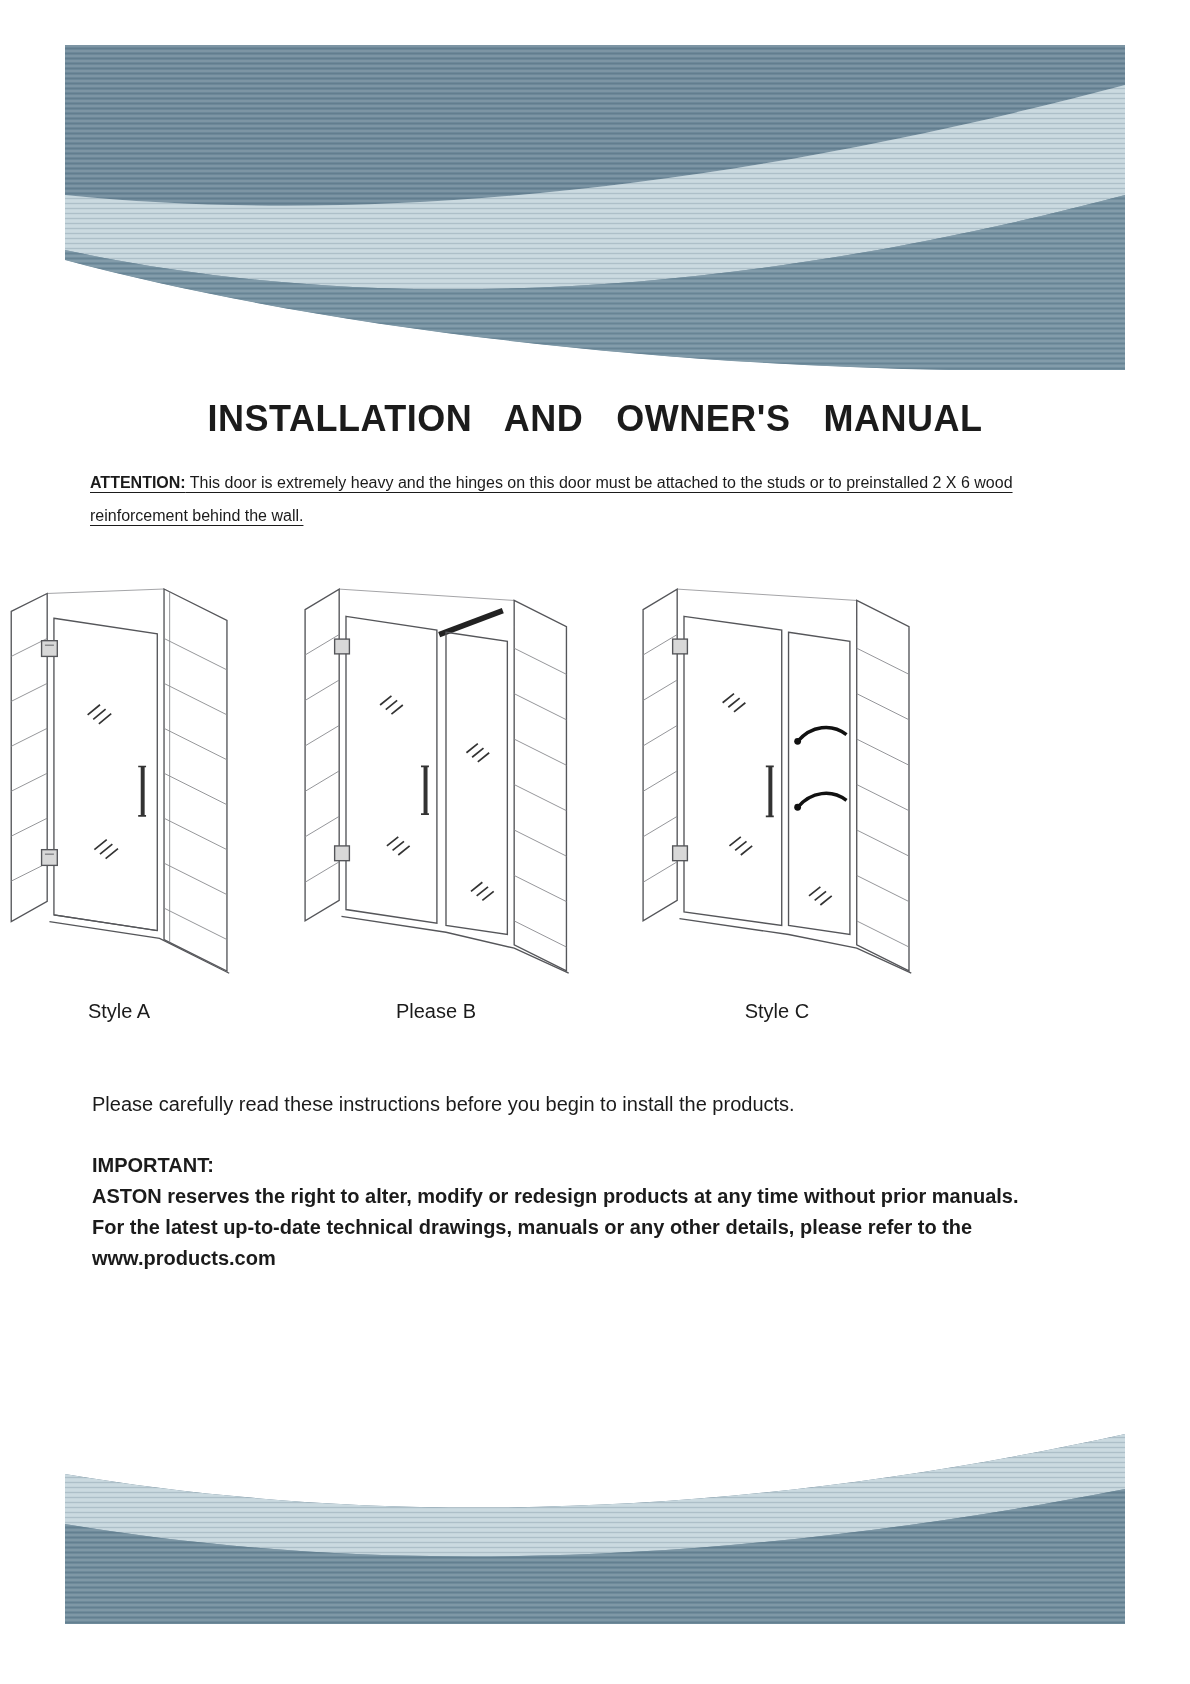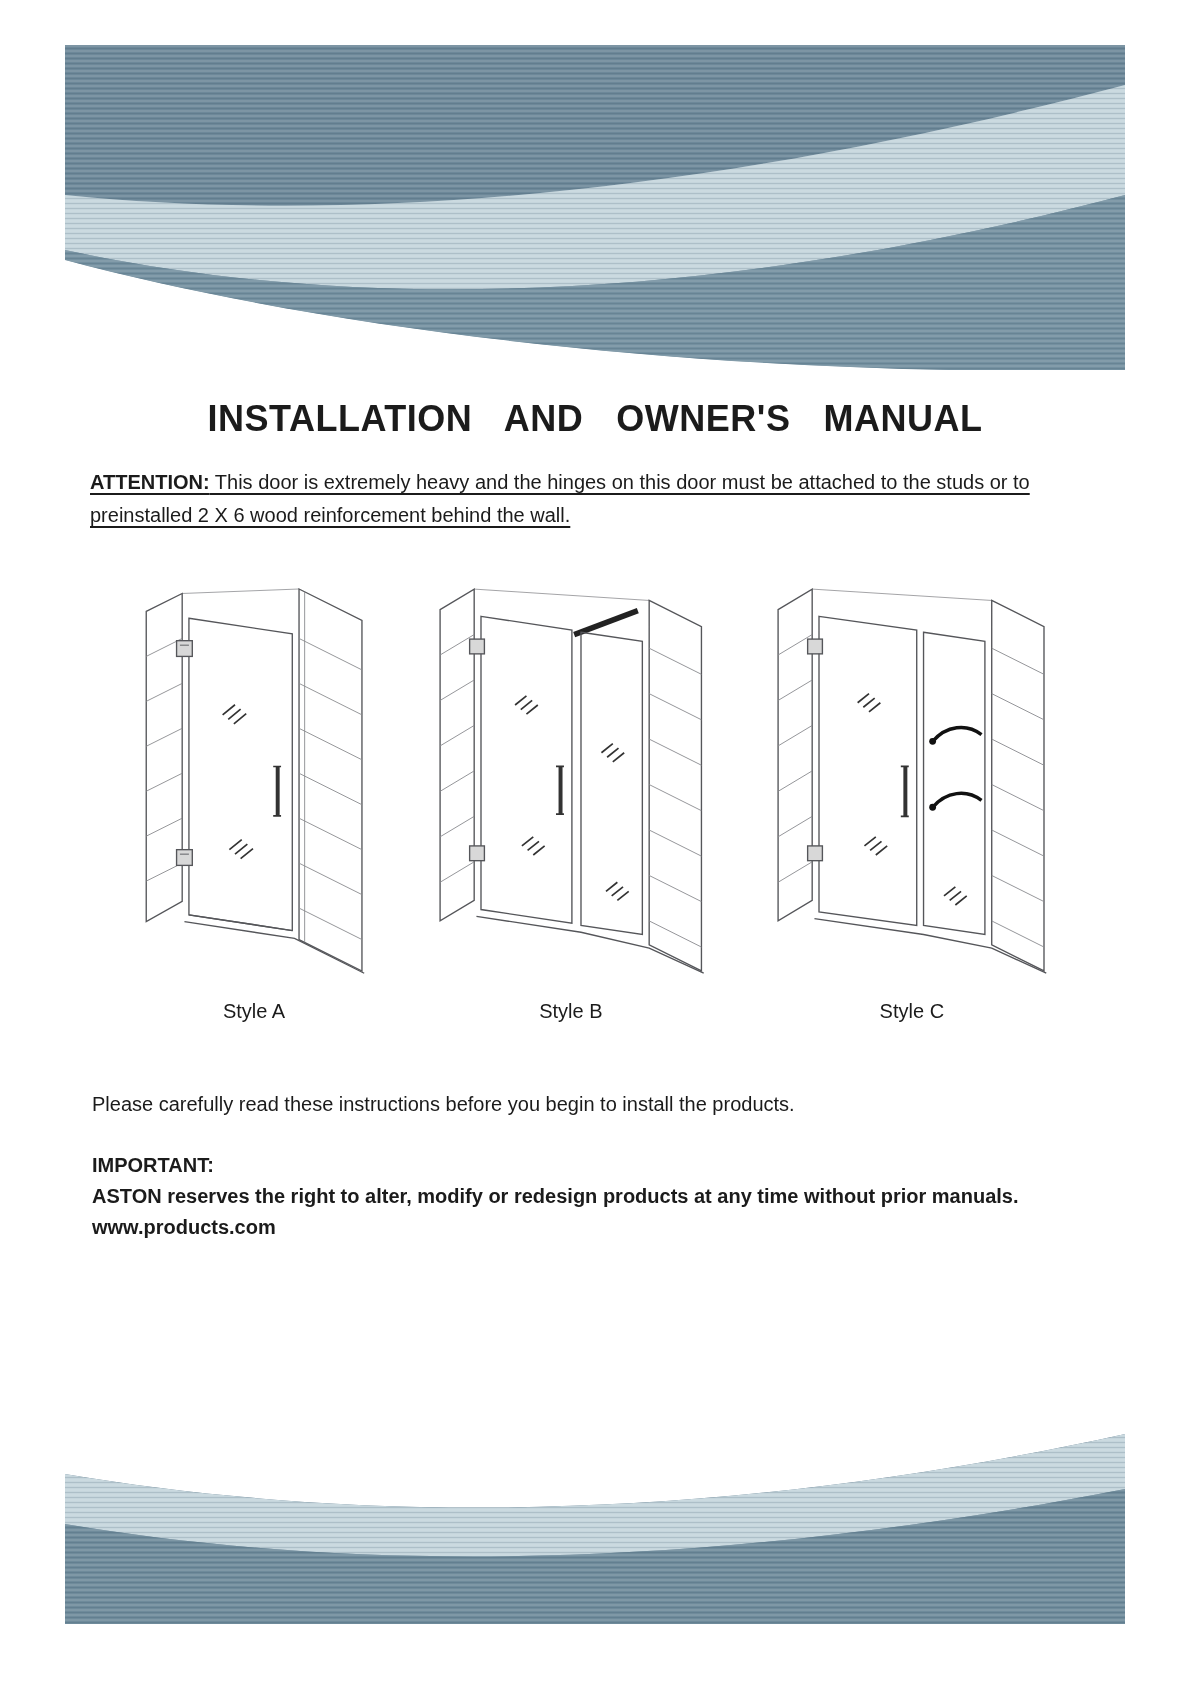--- a/index.html
+++ b/index.html
@@ -27,30 +27,30 @@
   }
   .intro{
     margin:50px 60px 0 90px;
     max-width:950px;
     font-size:20px;
     line-height:31px;
   }
   .attention{
     margin:26px 60px 0 90px;
     max-width:965px;
-    font-size:20px;
+    font-size:16px;
     line-height:33px;
     text-decoration:underline;
     text-underline-offset:4px;
   }
   .attn-label{font-weight:bold;}
   .figures{
     margin:48px 0 0 0;
     display:flex;
-    justify-content:center;
+    justify-content:flex-start;
     align-items:flex-start;
     gap:58px;
   }
   .fig{margin:0;text-align:center;}
   .fig-svg{height:400px;}
   .caption{
     margin-top:16px;
     font-size:20px;
   }
   .read-note{
@@ -159,21 +159,21 @@
             <path d="M156,208 l10,-8 M161,212 l10,-8 M166,216 l10,-8"></path>
             <path d="M160,330 l10,-8 M165,334 l10,-8 M170,338 l10,-8"></path>
           </g>
 
           <path d="M198,74 L244,97 L244,400 L198,377 Z"></path>
           <path d="M198,116 L244,139 M198,156 L244,179 M198,196 L244,219 M198,236 L244,259 M198,276 L244,299 M198,316 L244,339 M198,356 L244,379" stroke="#8a8b8f" stroke-width="0.8"></path>
 
           <path d="M46,352 L138,366 L198,380 L246,402"></path>
         </g>
       </svg>
-      <figcaption class="caption">Style B</figcaption>
+      <figcaption class="caption">Please B</figcaption>
     </figure>
 
     <figure class="fig">
       <svg class="fig-svg" viewBox="6 54 252 352">
         <g stroke="#55565a" stroke-width="1.2" fill="none">
           <path d="M44,62 L202,72" stroke="#9a9b9e" stroke-width="0.8"></path>
 
           <path d="M14,80 L44,62 L44,336 L14,354 Z"></path>
           <path d="M14,120 L44,102 M14,160 L44,142 M14,200 L44,182 M14,240 L44,222 M14,280 L44,262 M14,320 L44,302" stroke="#8a8b8f" stroke-width="0.8"></path>
 
@@ -208,20 +208,21 @@
       <figcaption class="caption">Style C</figcaption>
     </figure>
 
   </div>
 
   <p class="read-note">Please carefully read these instructions before you begin to install the products.</p>
 
   <div class="important">
     <div class="imp-label">IMPORTANT:</div>
     <div class="imp-line">ASTON reserves the right to alter, modify or redesign products at any time without prior manuals.</div>
+    <div class="imp-line">For the latest up-to-date technical drawings, manuals or any other details, please refer to the</div>
     <div class="imp-line">www.products.com</div>
   </div>
 
 
   <div class="banner bottom">
     <svg viewBox="0 0 1060 195" preserveAspectRatio="none">
       <defs>
         <pattern id="hstripe2" width="9" height="5" patternUnits="userSpaceOnUse">
           <line x1="0" y1="1" x2="9" y2="1" stroke="rgba(255,255,255,0.22)" stroke-width="1"></line>
           <line x1="0" y1="3.5" x2="9" y2="3.5" stroke="rgba(30,60,80,0.14)" stroke-width="1"></line>

